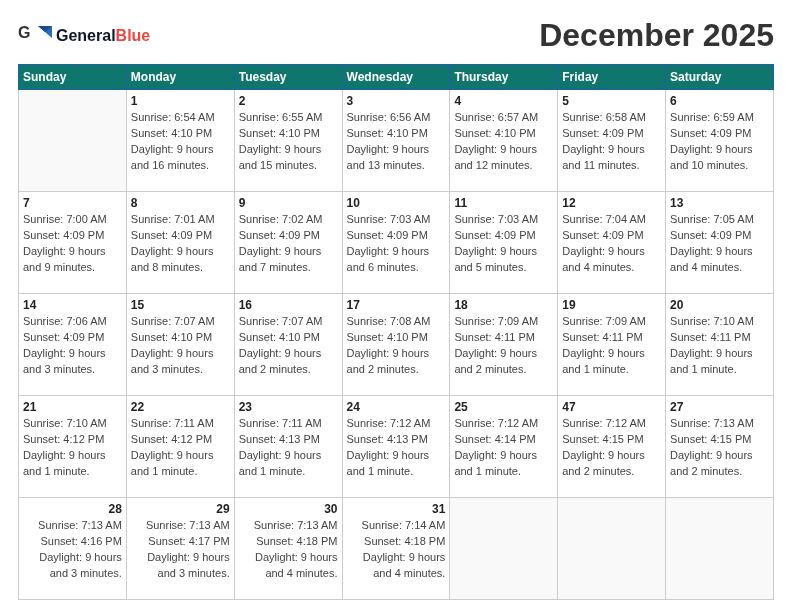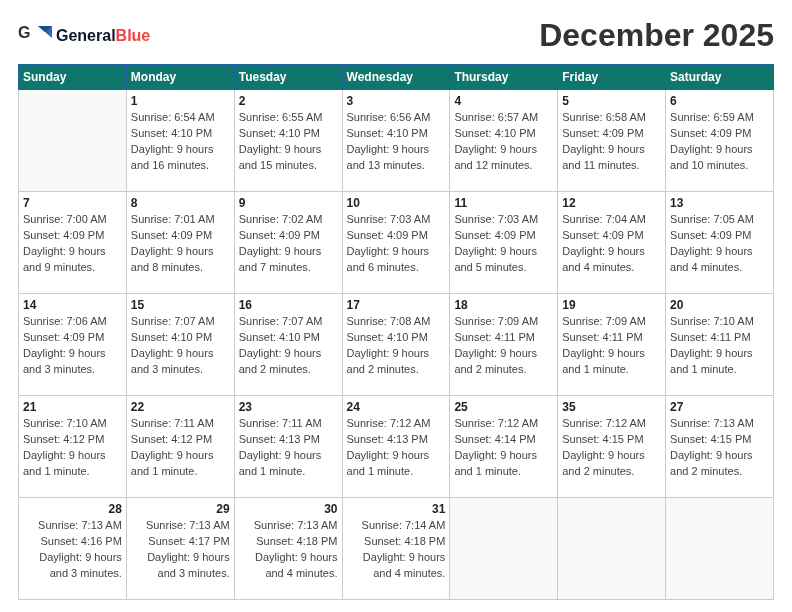--- a/index.html
+++ b/index.html
@@ -322,21 +322,21 @@
       </td>
           <td>
         <span class="day-number">25</span>
         <div class="day-info">
           <span>Sunrise: 7:12 AM</span><br>
           <span>Sunset: 4:14 PM</span><br>
           <span>Daylight: 9 hours and 1 minute.</span>
         </div>
       </td>
           <td>
-        <span class="day-number">35</span>
+        <span class="day-number">47</span>
         <div class="day-info">
           <span>Sunrise: 7:12 AM</span><br>
           <span>Sunset: 4:15 PM</span><br>
           <span>Daylight: 9 hours and 2 minutes.</span>
         </div>
       </td>
           <td>
         <span class="day-number">27</span>
         <div class="day-info">
           <span>Sunrise: 7:13 AM</span><br>

